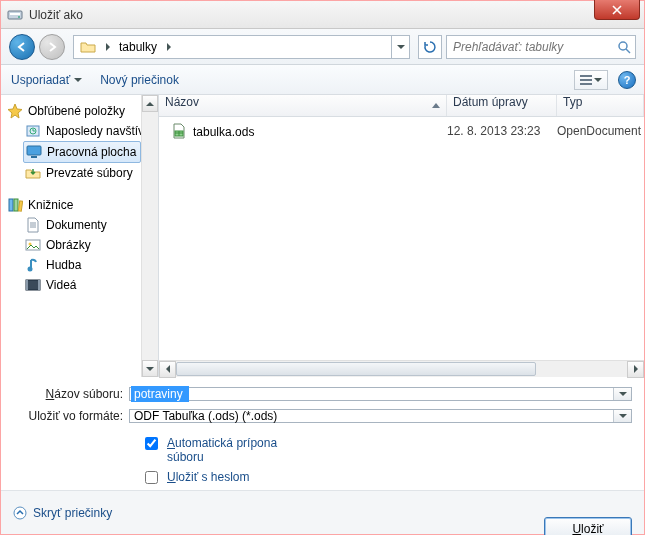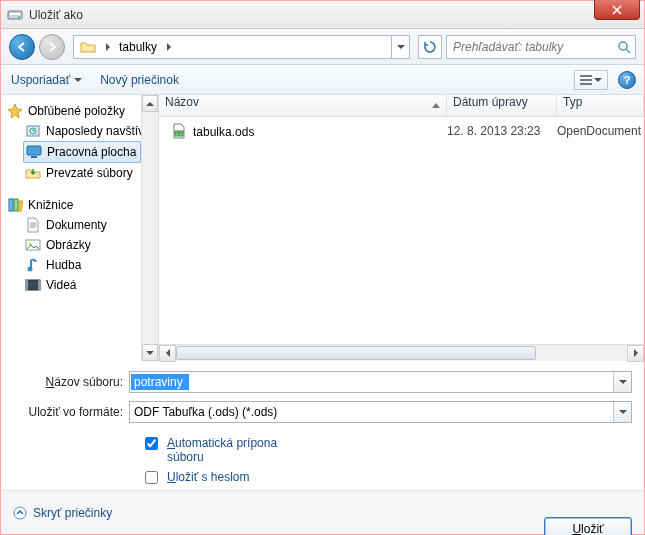--- a/index.html
+++ b/index.html
@@ -44,21 +44,21 @@
   .file-row .c1{ width:288px; padding-left:12px; display:flex; align-items:flex-end; gap:6px;}
   .file-row .c2{ width:110px; color:#444;}
   .file-row .c3{ flex:1; color:#444;}
   .h-scroll { height:17px; background:#f0f0f0; border-top:1px solid #e0e0e0; display:flex; align-items:center;}
   .h-scroll .arrow { width:17px; height:17px; background:linear-gradient(#fefefe,#e6e6e6); border:1px solid #ccc; display:flex; align-items:center; justify-content:center;}
   .h-scroll .track { flex:1; position:relative; height:100%;}
   .h-scroll .thumb { position:absolute; left:0; top:1px; width:360px; height:14px; background:linear-gradient(#f4f6f8,#dce2e8); border:1px solid #bac4ce; border-radius:2px;}
   .form-area { padding:10px 12px 0 12px; }
   .form-row { display:flex; align-items:center; margin-bottom:8px; }
   .form-label { width:116px; text-align:right; padding-right:6px; color:#222;}
-  .combo { flex:1; height:22px; border:1px solid #a8b4c0; background:#fff; display:flex; align-items:center; position:relative;}
+  .combo { flex:1; height:14px; border:1px solid #a8b4c0; background:#fff; display:flex; align-items:center; position:relative;}
   .combo input { flex:1; border:none; outline:none; padding:0 4px; color:#1a4e8a;}
   .combo input.sel-text { background:#3399ff; color:#fff; margin:1px; padding:1px 3px; width:58px; flex:0 0 auto;}
   .combo .dd { width:18px; height:100%; border-left:1px solid #c0c8d0; background:linear-gradient(#fdfdfd,#e8ecf0); display:flex; align-items:center; justify-content:center;}
   .opts { margin-left:128px; padding-top:2px;}
   .opt-row { display:flex; align-items:flex-start; gap:6px; padding:3px 0;}
   .opt-row input[type=checkbox]{ margin-top:1px;}
   .opt-label { color:#1a4e8a; }
   .opt-label.dis { color:#888;}
   .opt-row.dis input{ opacity:0.6;}
   .footer { height:44px; border-top:1px solid #e0e4e8; display:flex; align-items:center; padding:0 12px; background:#f4f6f8;}

